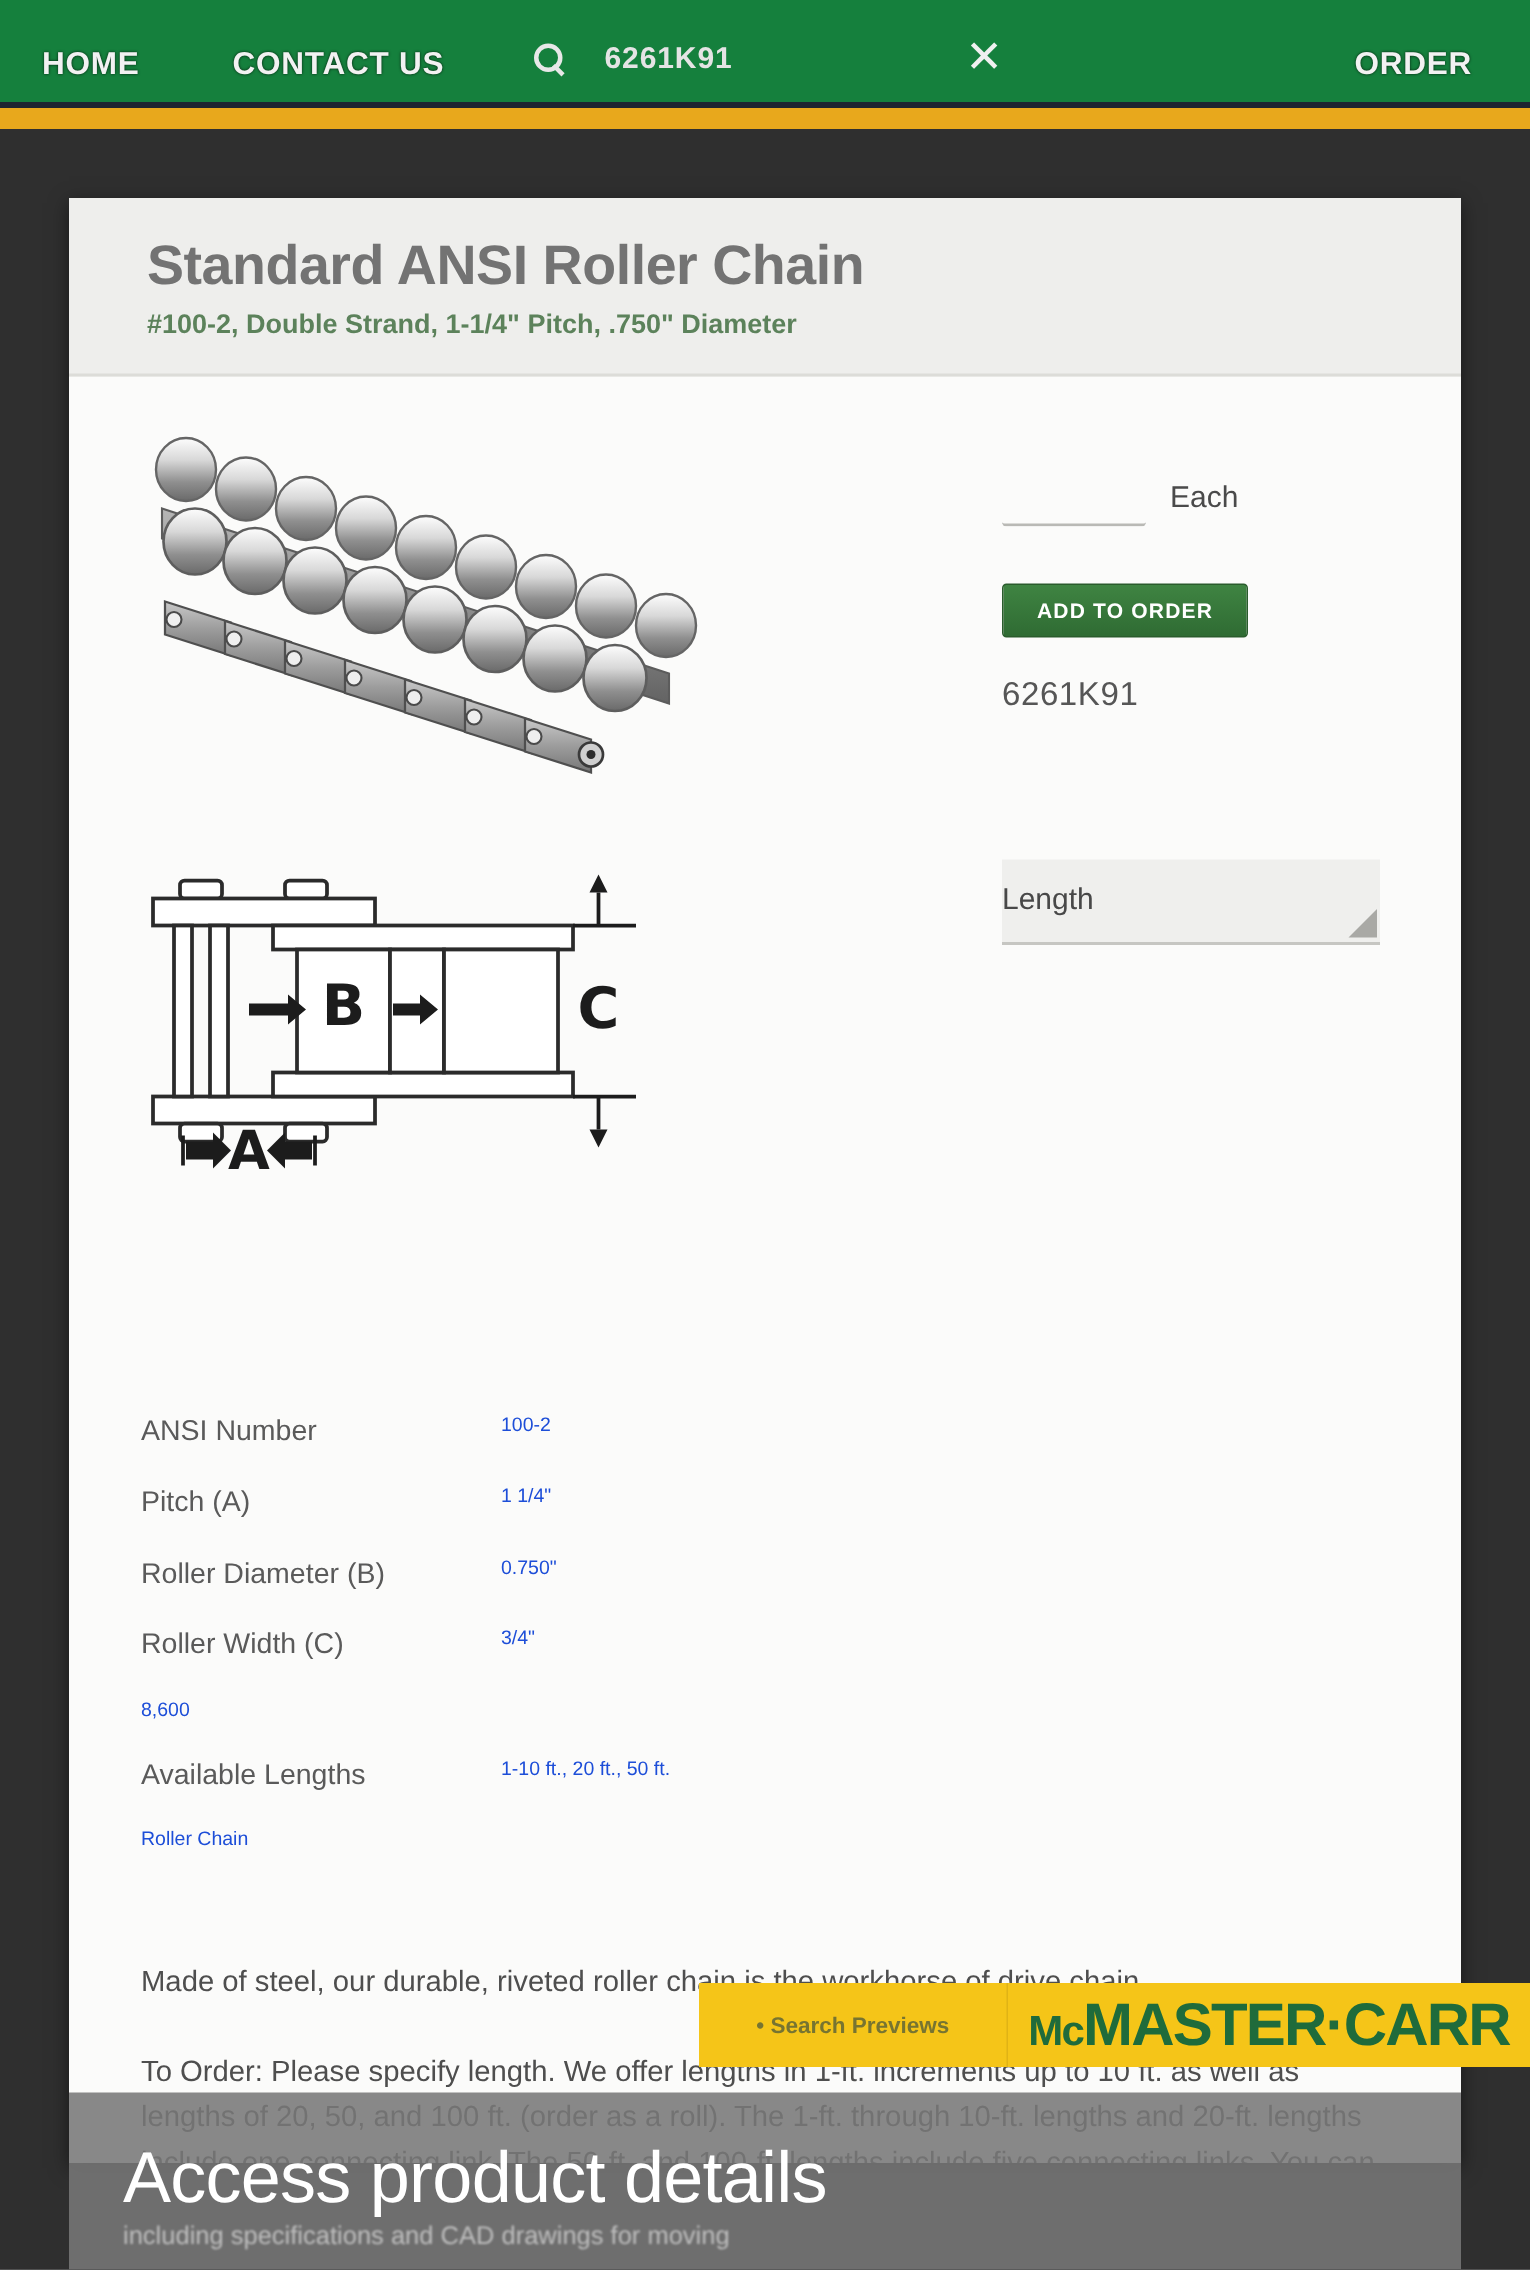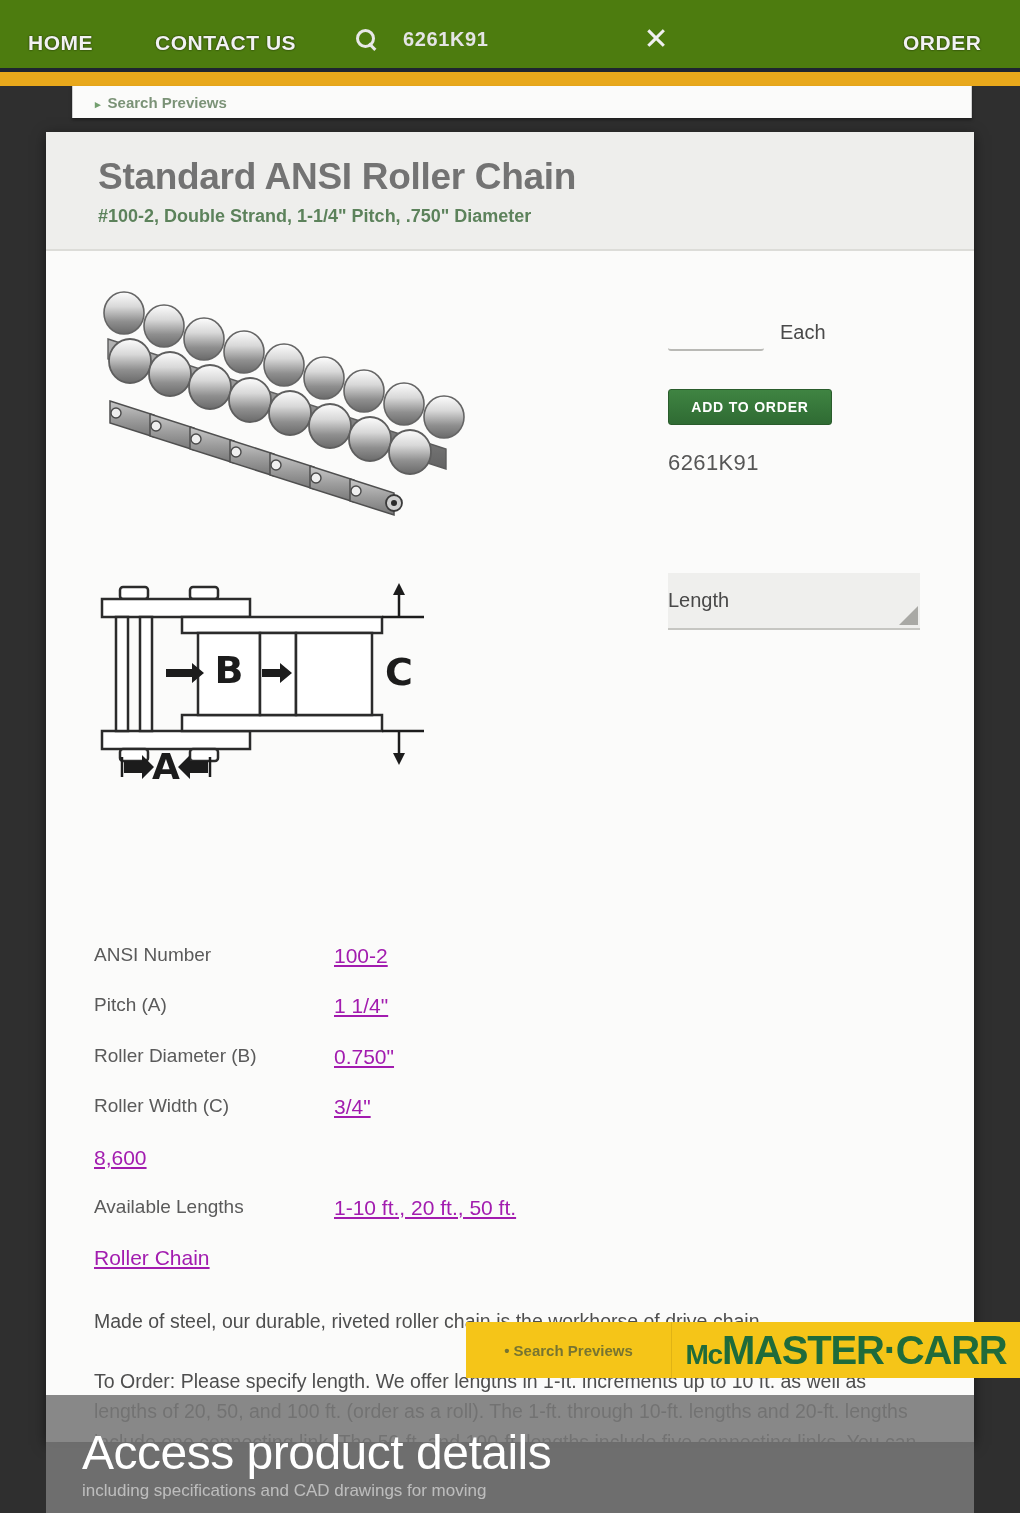--- a/index.html
+++ b/index.html
@@ -19,21 +19,21 @@
     height: 1513px;
     background: #2f2f2f;
   }
 
   
   .topbar {
     position: absolute;
     top: 0; left: 0;
     width: 1020px;
     height: 68px;
-    background: #4d7c0f;
+    background: #15803d;
     display: flex;
     align-items: center;
     z-index: 40;
   }
   .topbar-rule {
     position: absolute;
     top: 68px; left: 0;
     width: 1020px;
     height: 4px;
     background: #1e2430;
@@ -273,25 +273,24 @@
     margin-bottom: 20px;
   }
   .spec-label {
     width: 240px;
     color: #5a5a5a;
     font-size: 19px;
     line-height: 1.45;
     filter: blur(0.3px);
   }
   .spec-value {
-    color: #a21caf;
-    font-size: 21px;
+    color: #1d4ed8;
+    font-size: 13px;
     line-height: 1.45;
     filter: blur(0.3px);
-    text-decoration: underline;
   }
 
   
   .desc {
     position: absolute;
     left: 48px; top: 1055px;
     width: 840px;
   }
   .desc p {
     color: #4e4e4e;
@@ -374,25 +373,20 @@
       <span class="search-icon"></span>
       <span class="search-text" title="Search">6261K91</span>
     </div>
     <span class="search-clear">✕</span>
 
     <span class="nav-link nav-order">ORDER</span>
   </div>
   <div class="topbar-rule"></div>
 
   <div class="preview-strip"></div>
-  <div class="preview-tab">
-    <span class="preview-tab-label">
-      <span class="preview-bullet">▸</span><span>Search Previews</span>
-    </span>
-  </div>
 
   <div class="card">
 
     <div class="card-header">
       <div class="product-title">Standard ANSI Roller Chain</div>
       <div class="product-subtitle">#100-2, Double Strand, 1-1/4" Pitch, .750" Diameter</div>
     </div>
 
     <div class="card-body">
 

